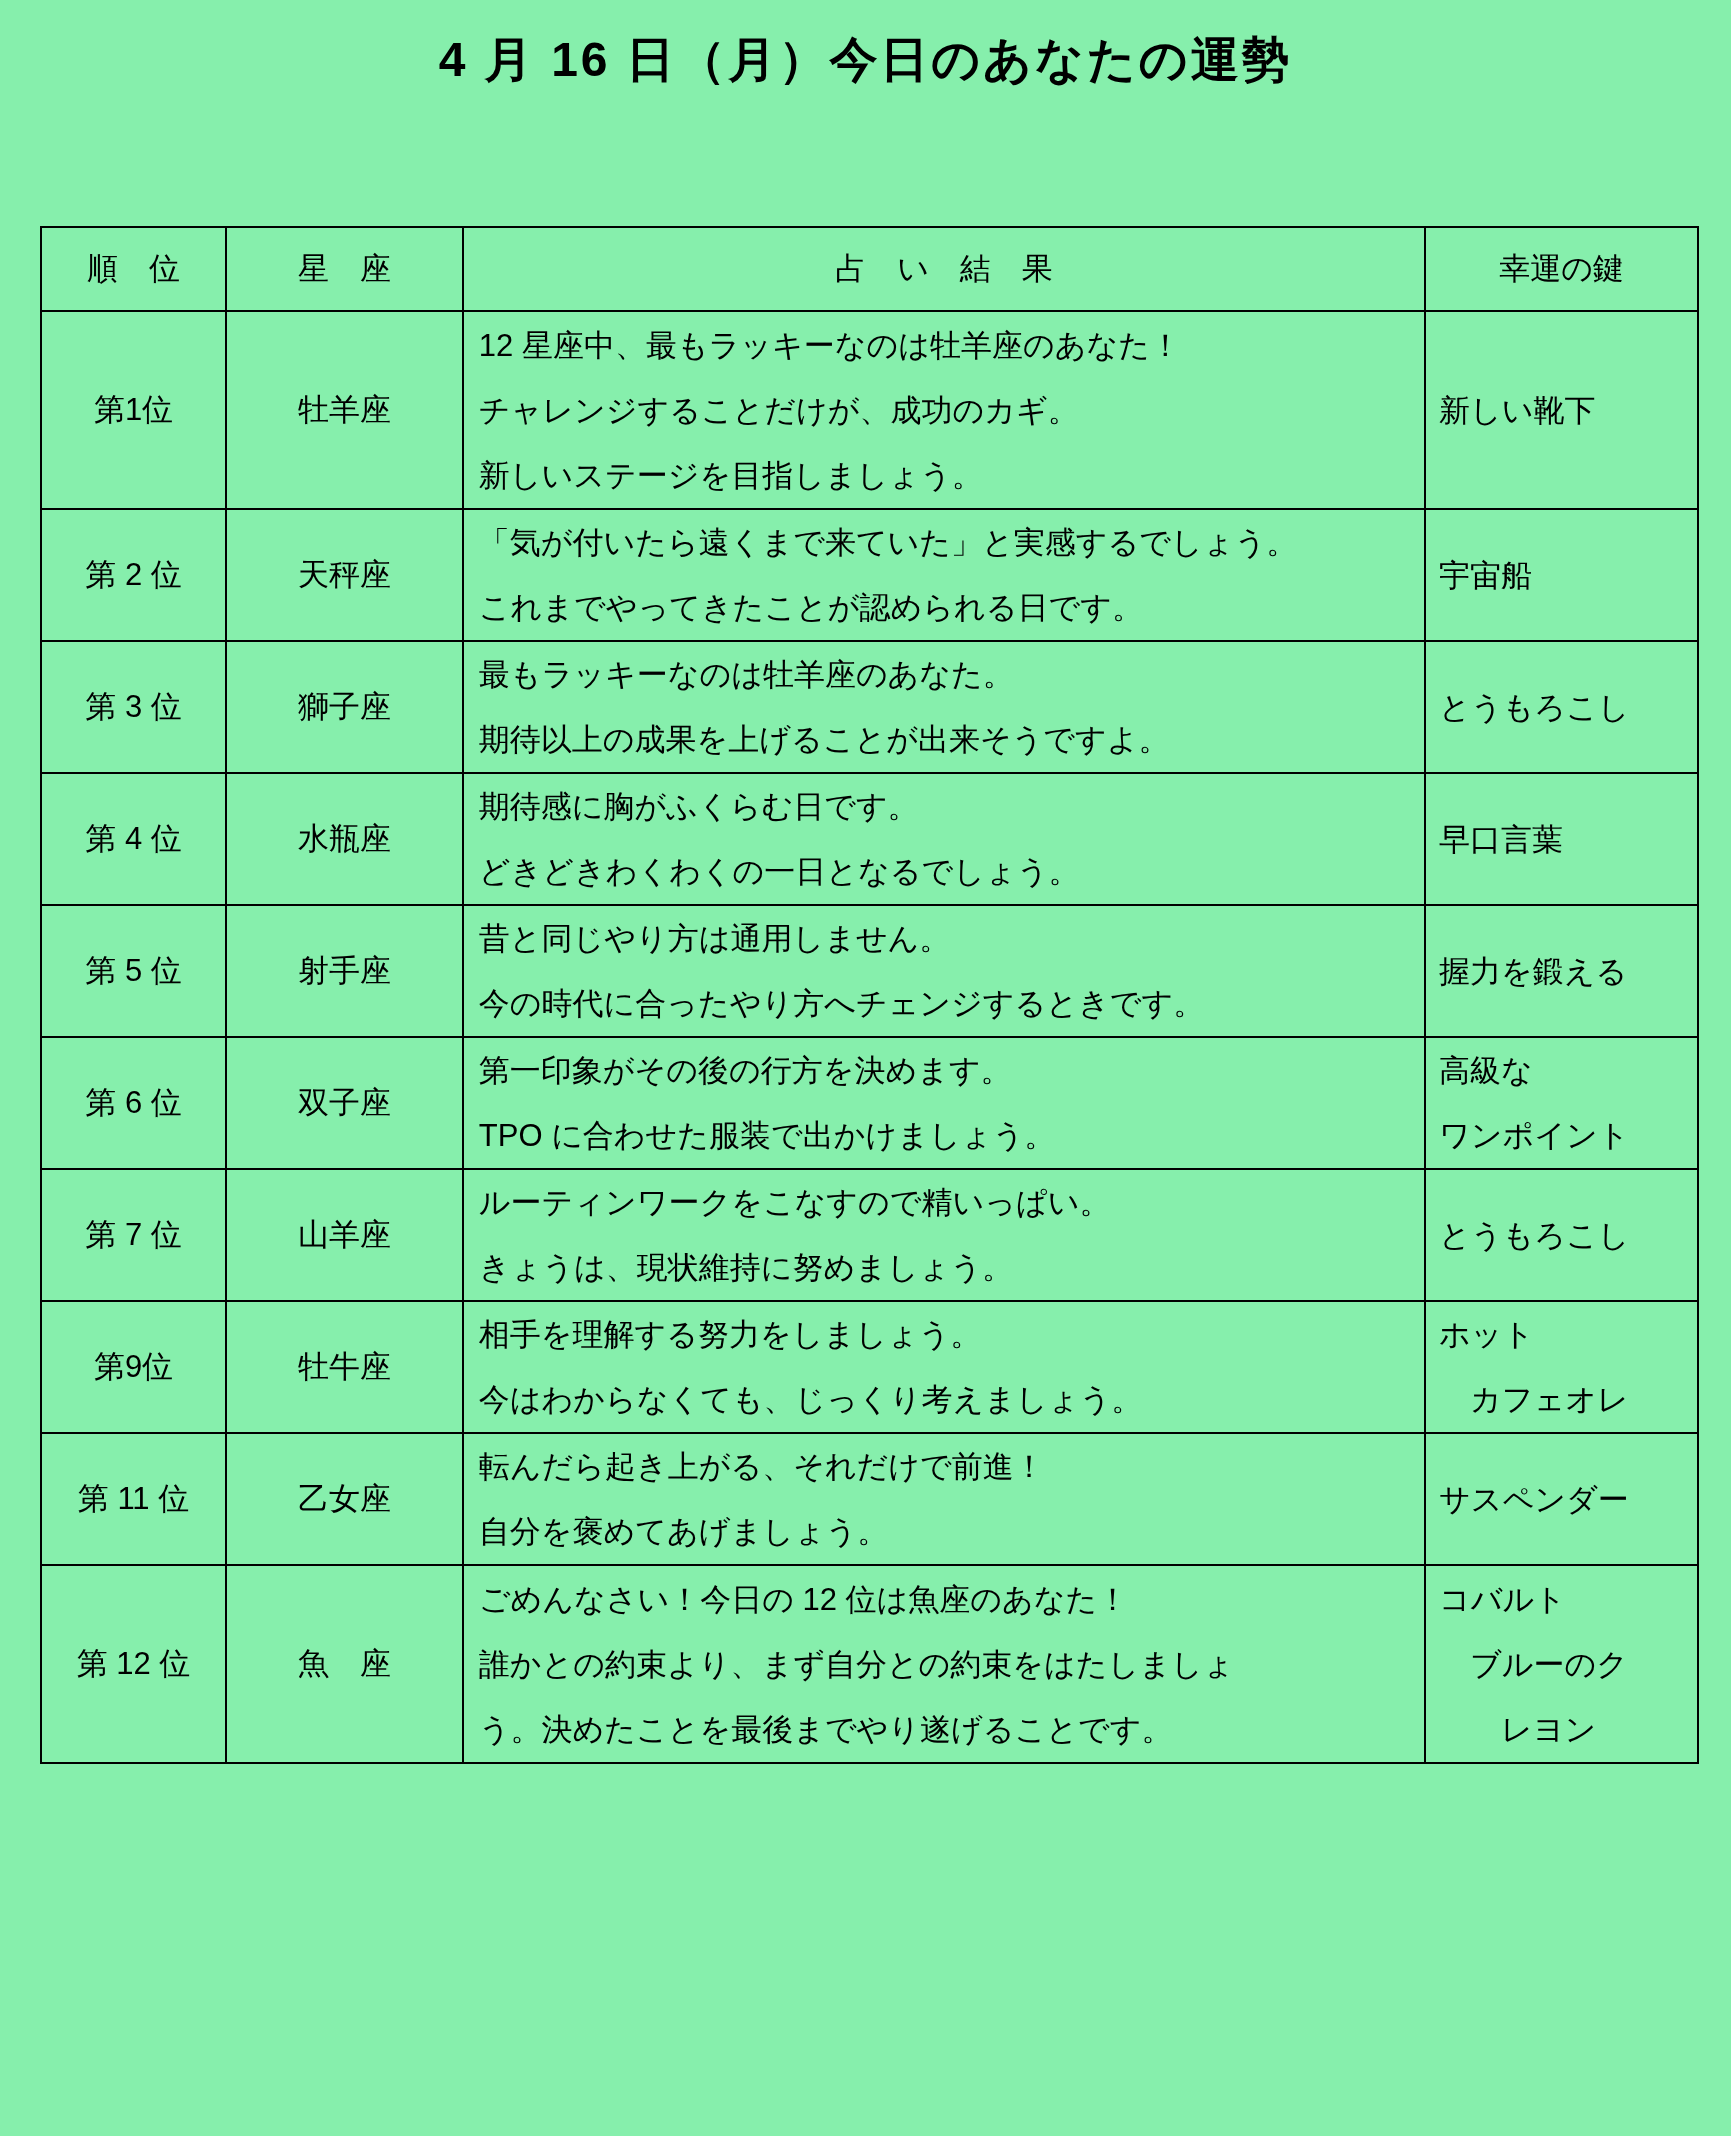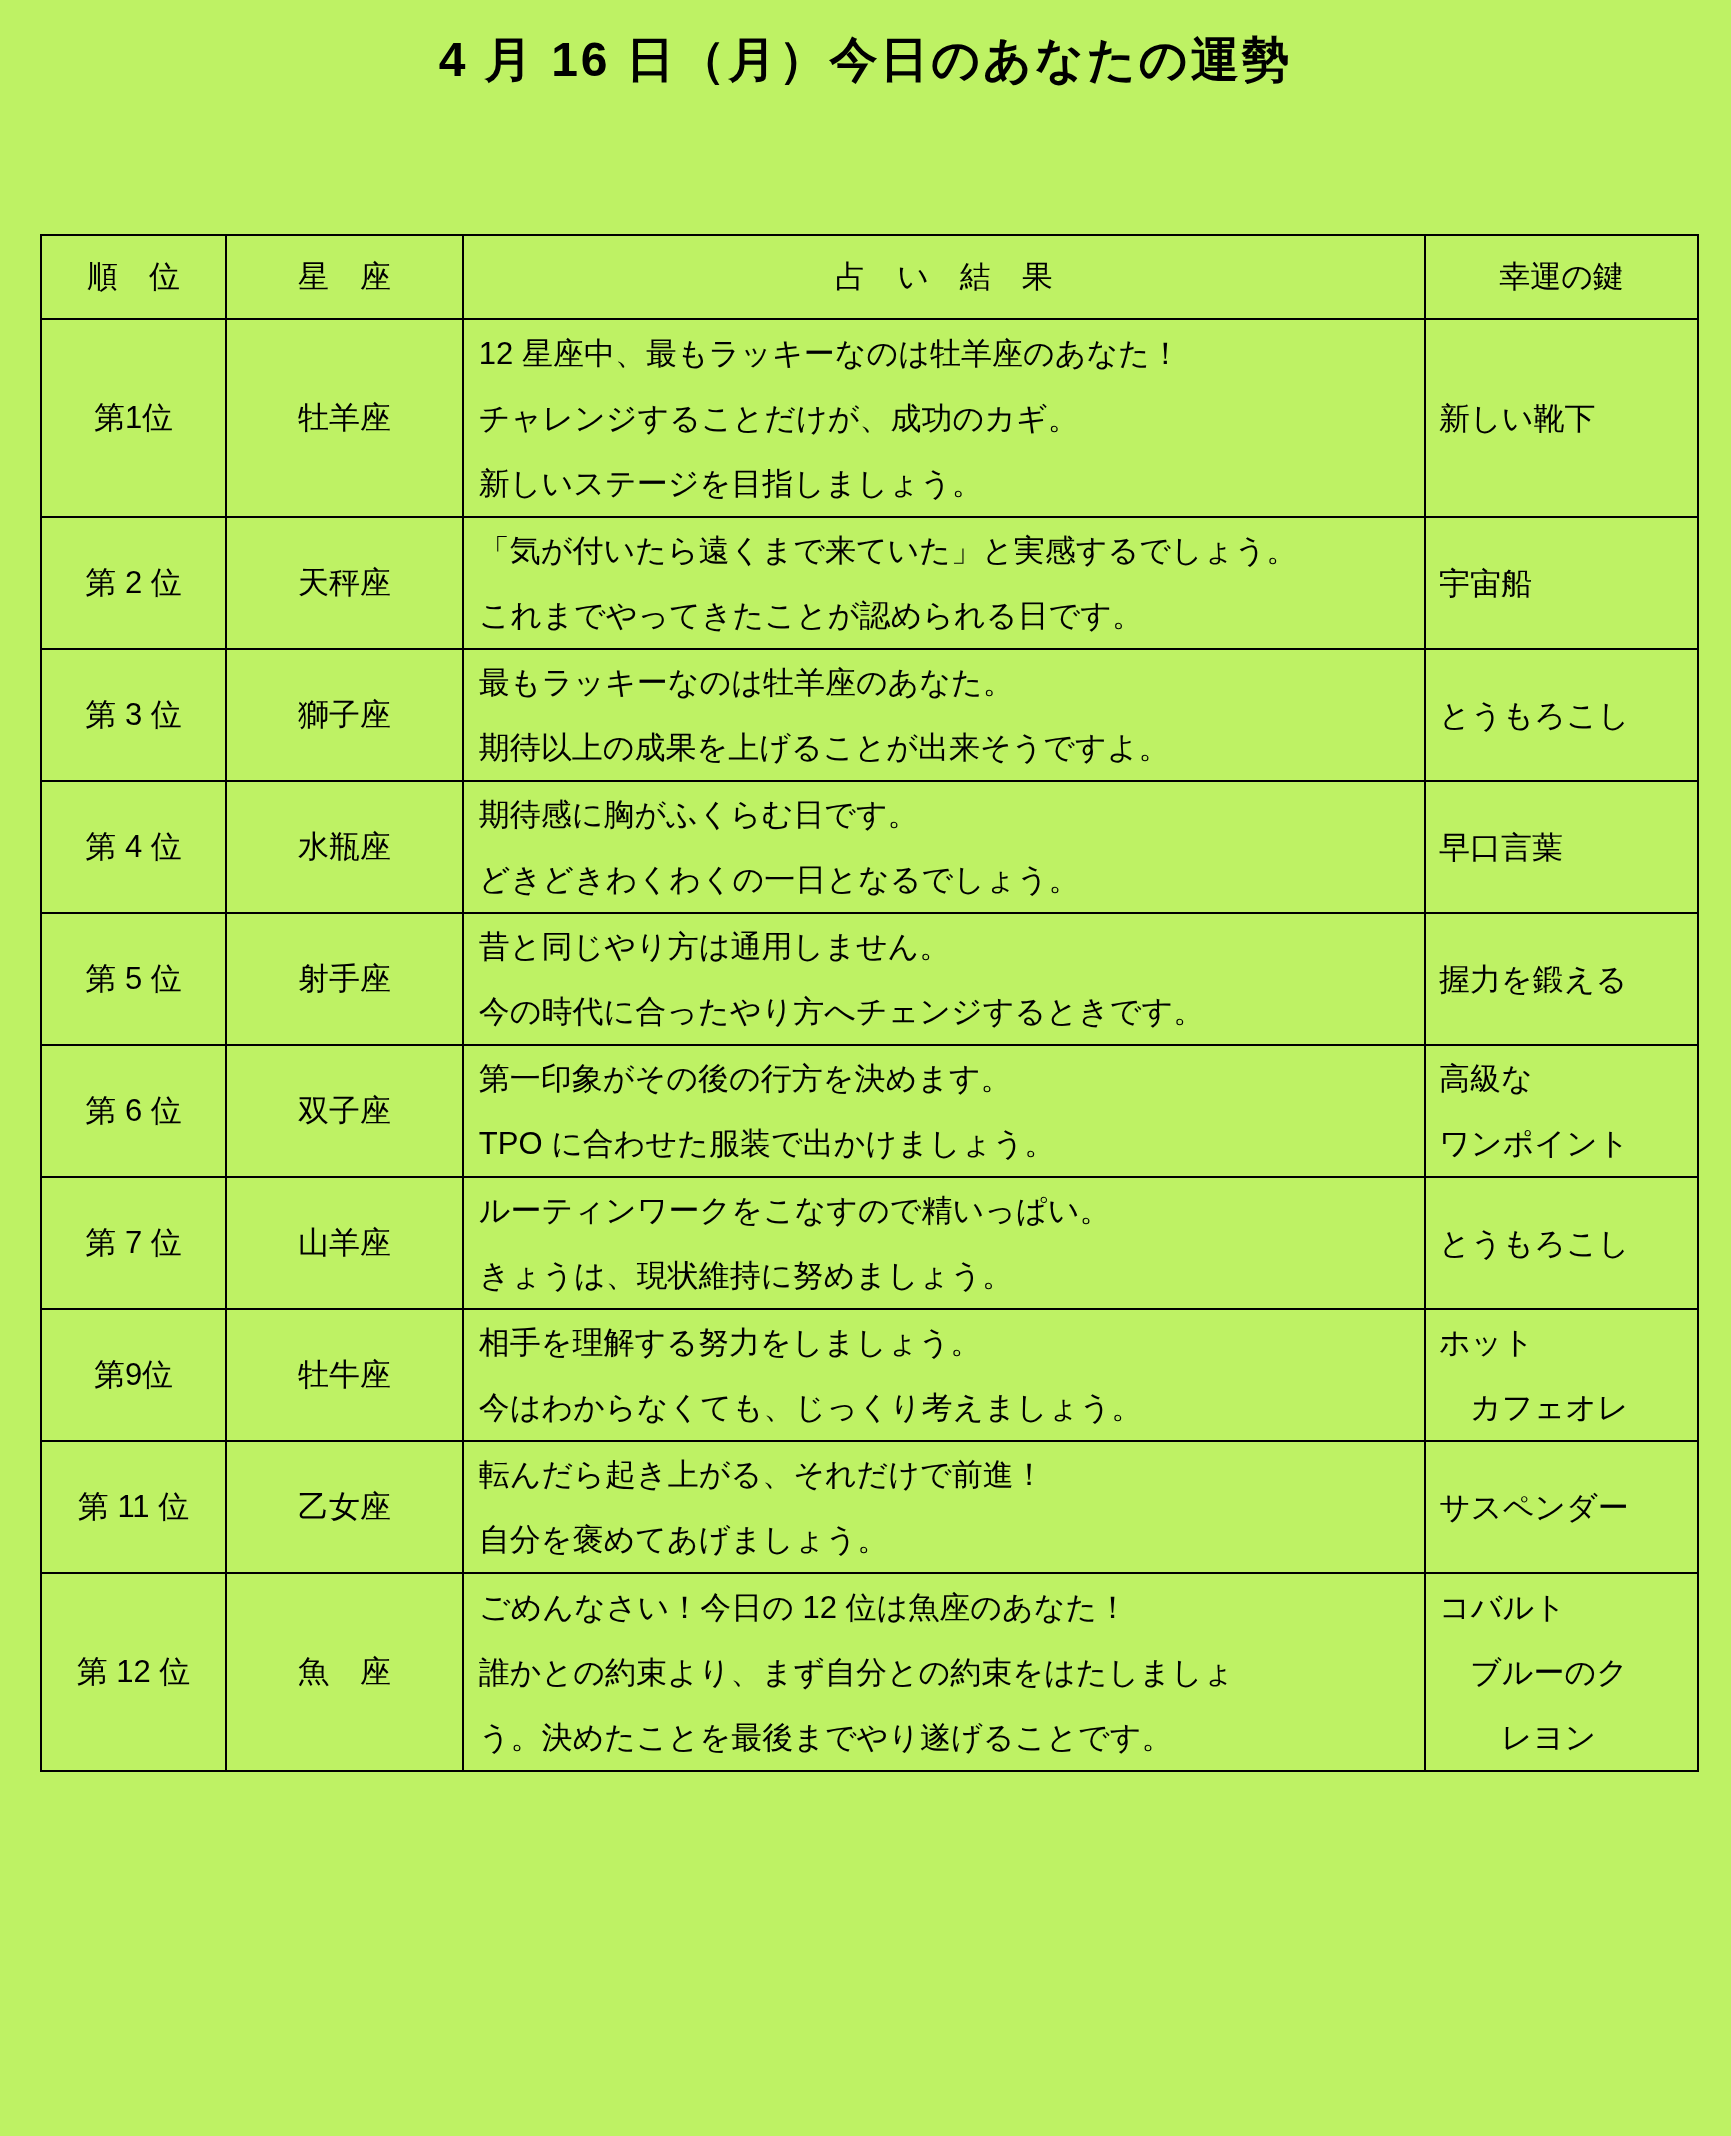--- a/index.html
+++ b/index.html
@@ -1,39 +1,38 @@
 <!DOCTYPE html>
 <html lang="ja" style="font-size:14.8px"><head>
 <meta charset="utf-8">
 <style>
   html,body { margin:0; padding:0; background:#ffffff; }
   .page {
     position:relative;
     width:1731px; height:2137px;
-    background:#bef264;
+    background:#86efac;
     color:#000000;
     font-family:"Liberation Sans", sans-serif;
     overflow:hidden;
   }
   .title {
     position:absolute;
     top:28px; left:0; width:100%;
     text-align:center;
     font-size:48px;
     font-weight:bold;
     letter-spacing:2.8px;
     white-space:pre;
   }
   table.fortune-table {
     position:absolute;
     left:40px; top:226px;
     width:1657px;
     border-collapse:collapse;
     table-layout:fixed;
-    margin-top:8px;
   }
   .fortune-table th, .fortune-table td {
     border:2.8px solid #000000;
     padding:0;
     font-size:31px;
     font-weight:normal;
     vertical-align:middle;
     overflow:hidden;
   }
   .fortune-table th { height:82px; text-align:center; white-space:pre; }

